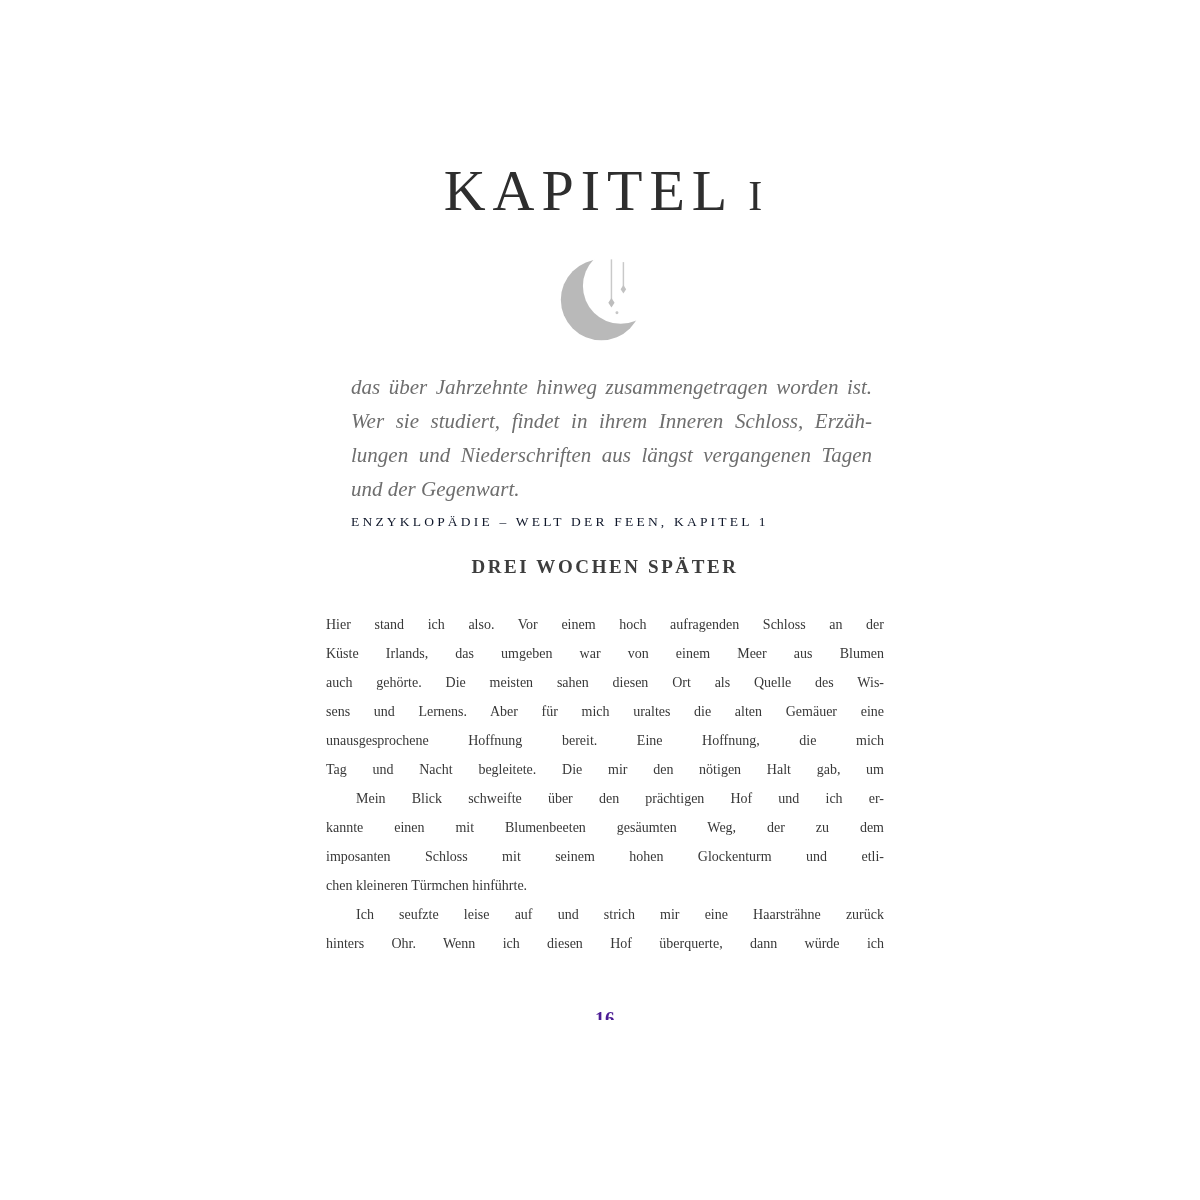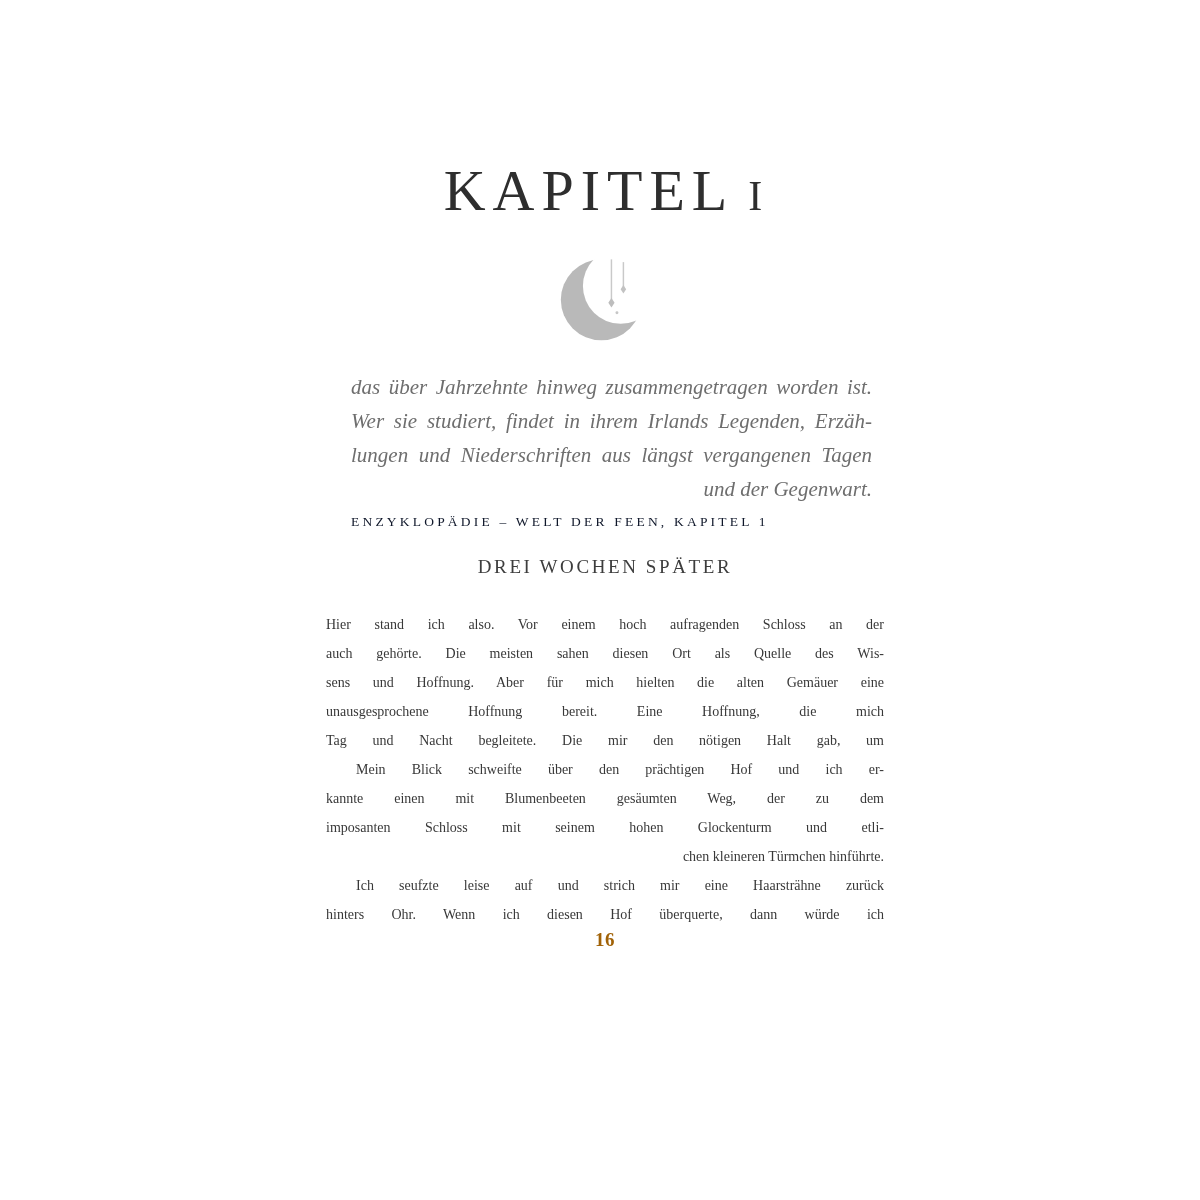--- a/index.html
+++ b/index.html
@@ -65,47 +65,48 @@
     letter-spacing: 3.2px;
     color: #0f172a;
     font-weight: 400;
   }
   
   .section-heading {
     margin: 0;
     margin-top: 26px;
     text-align: center;
     font-size: 19px;
-    font-weight: 400;
+    font-weight: 700;
     letter-spacing: 2.6px;
     color: #3d3d3d;
   }
   
   .body-text {
     margin-top: 32px;
     font-size: 14px;
     line-height: 29px;
     color: #383838;
   }
   .tline {
-    text-align: right;
+    text-align: left;
   }
   .tline.j {
     text-align: justify;
     text-align-last: justify;
   }
   .tline.indent {
     text-indent: 30px;
   }
   
   .page-number {
+    margin-top: 50px;
     text-align: center;
     font-size: 19px;
     font-weight: 700;
-    color: #a16207;
+    color: #4c1d95;
     letter-spacing: 0.5px;
   }
 </style>
 </head>
 <body>
 
 <div class="page">
   <div class="column">
 
     <h1 class="chapter-title"><span>KAPITEL</span><span class="numeral">I</span></h1>
@@ -125,34 +126,35 @@
         <line x1="70" y1="11" x2="70" y2="38" stroke="#c9c9c9" stroke-width="1.6"></line>
 
         <path d="M57 50 l3.4 5.2 -3.4 5.2 -3.4 -5.2 Z" fill="#bdbdbd"></path>
         <path d="M70 36 l3 4.6 -3 4.6 -3 -4.6 Z" fill="#c2c2c2"></path>
         <circle cx="63" cy="66" r="1.6" fill="#c6c6c6"></circle>
       </svg>
     </div>
 
     <div class="epigraph">
       <div class="tline j">das über Jahrzehnte hinweg zusammengetragen worden ist.</div>
-      <div class="tline j">Wer sie studiert, findet in ihrem Irlands Legenden, Erzäh-</div>
+      <div class="tline j">Wer sie studiert, findet in ihrem Inneren Schloss, Erzäh-</div>
       <div class="tline j">lungen und Niederschriften aus längst vergangenen Tagen</div>
       <div class="tline">und der Gegenwart.</div>
     </div>
 
     <div class="epigraph-source">ENZYKLOPÄDIE – WELT DER FEEN, KAPITEL 1</div>
 
     <h2 class="section-heading">DREI WOCHEN SPÄTER</h2>
 
     <div class="body-text">
 
       <div class="tline j">Hier stand ich also. Vor einem hoch aufragenden Schloss an der</div>
+      <div class="tline j">Küste Irlands, das umgeben war von einem Meer aus Blumen</div>
       <div class="tline j">auch gehörte. Die meisten sahen diesen Ort als Quelle des Wis-</div>
-      <div class="tline j">sens und Hoffnung. Aber für mich hielten die alten Gemäuer eine</div>
+      <div class="tline j">sens und Lernens. Aber für mich uraltes die alten Gemäuer eine</div>
       <div class="tline j">unausgesprochene Hoffnung bereit. Eine Hoffnung, die mich</div>
       <div class="tline j">Tag und Nacht begleitete. Die mir den nötigen Halt gab, um</div>
 
       <div class="tline j indent">Mein Blick schweifte über den prächtigen Hof und ich er-</div>
       <div class="tline j">kannte einen mit Blumenbeeten gesäumten Weg, der zu dem</div>
       <div class="tline j">imposanten Schloss mit seinem hohen Glockenturm und etli-</div>
       <div class="tline">chen kleineren Türmchen hinführte.</div>
 
       <div class="tline j indent">Ich seufzte leise auf und strich mir eine Haarsträhne zurück</div>
       <div class="tline j">hinters Ohr. Wenn ich diesen Hof überquerte, dann würde ich</div>

